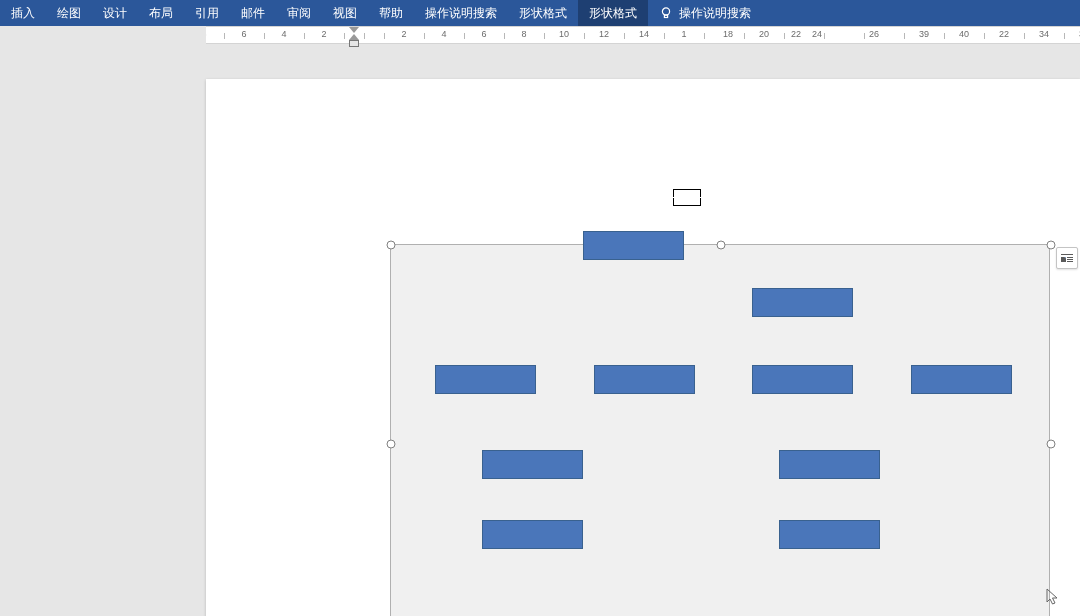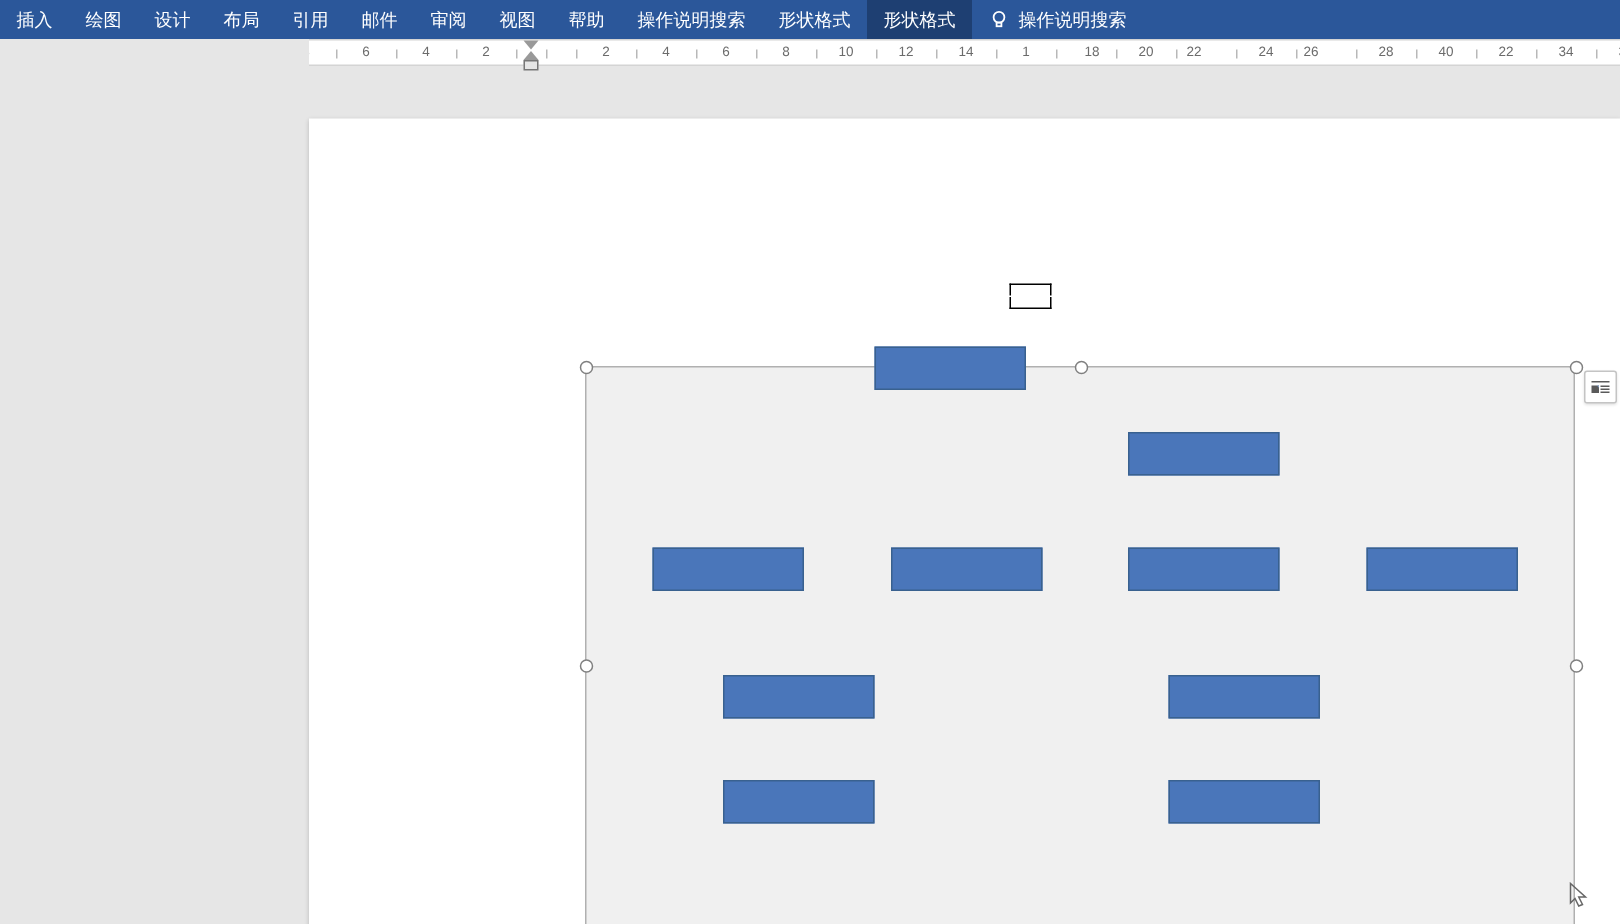--- a/index.html
+++ b/index.html
@@ -248,25 +248,25 @@
       <span class="ruler-num" style="left:438px">14</span>
       <span class="ruler-tick-minor" style="left:458px"></span>
       <span class="ruler-num" style="left:478px">1</span>
       <span class="ruler-tick-minor" style="left:498px"></span>
       <span class="ruler-num" style="left:522px">18</span>
       <span class="ruler-tick-minor" style="left:538px"></span>
       <span class="ruler-num" style="left:558px">20</span>
       <span class="ruler-tick-minor" style="left:578px"></span>
       <span class="ruler-num" style="left:590px">22</span>
       <span class="ruler-tick-minor" style="left:618px"></span>
-      <span class="ruler-num" style="left:638px">24</span>
+      <span class="ruler-num" style="left:611px">24</span>
       <span class="ruler-tick-minor" style="left:658px"></span>
       <span class="ruler-num" style="left:668px">26</span>
       <span class="ruler-tick-minor" style="left:698px"></span>
-      <span class="ruler-num" style="left:718px">28</span>
+      <span class="ruler-num" style="left:718px">39</span>
       <span class="ruler-tick-minor" style="left:738px"></span>
       <span class="ruler-num" style="left:758px">40</span>
       <span class="ruler-tick-minor" style="left:778px"></span>
       <span class="ruler-num" style="left:798px">22</span>
       <span class="ruler-tick-minor" style="left:818px"></span>
       <span class="ruler-num" style="left:838px">34</span>
       <span class="ruler-tick-minor" style="left:858px"></span>
       <span class="ruler-num" style="left:878px">36</span>
     </div>
   </div>

